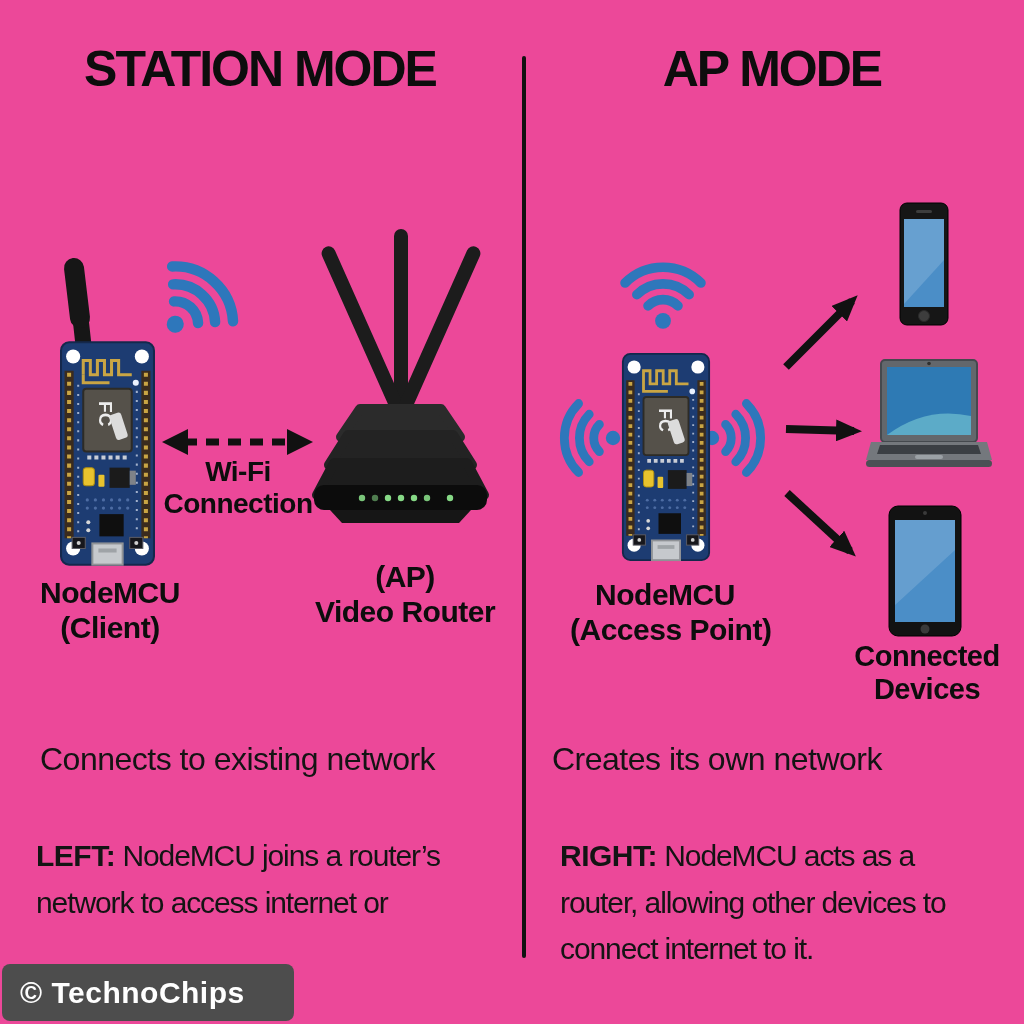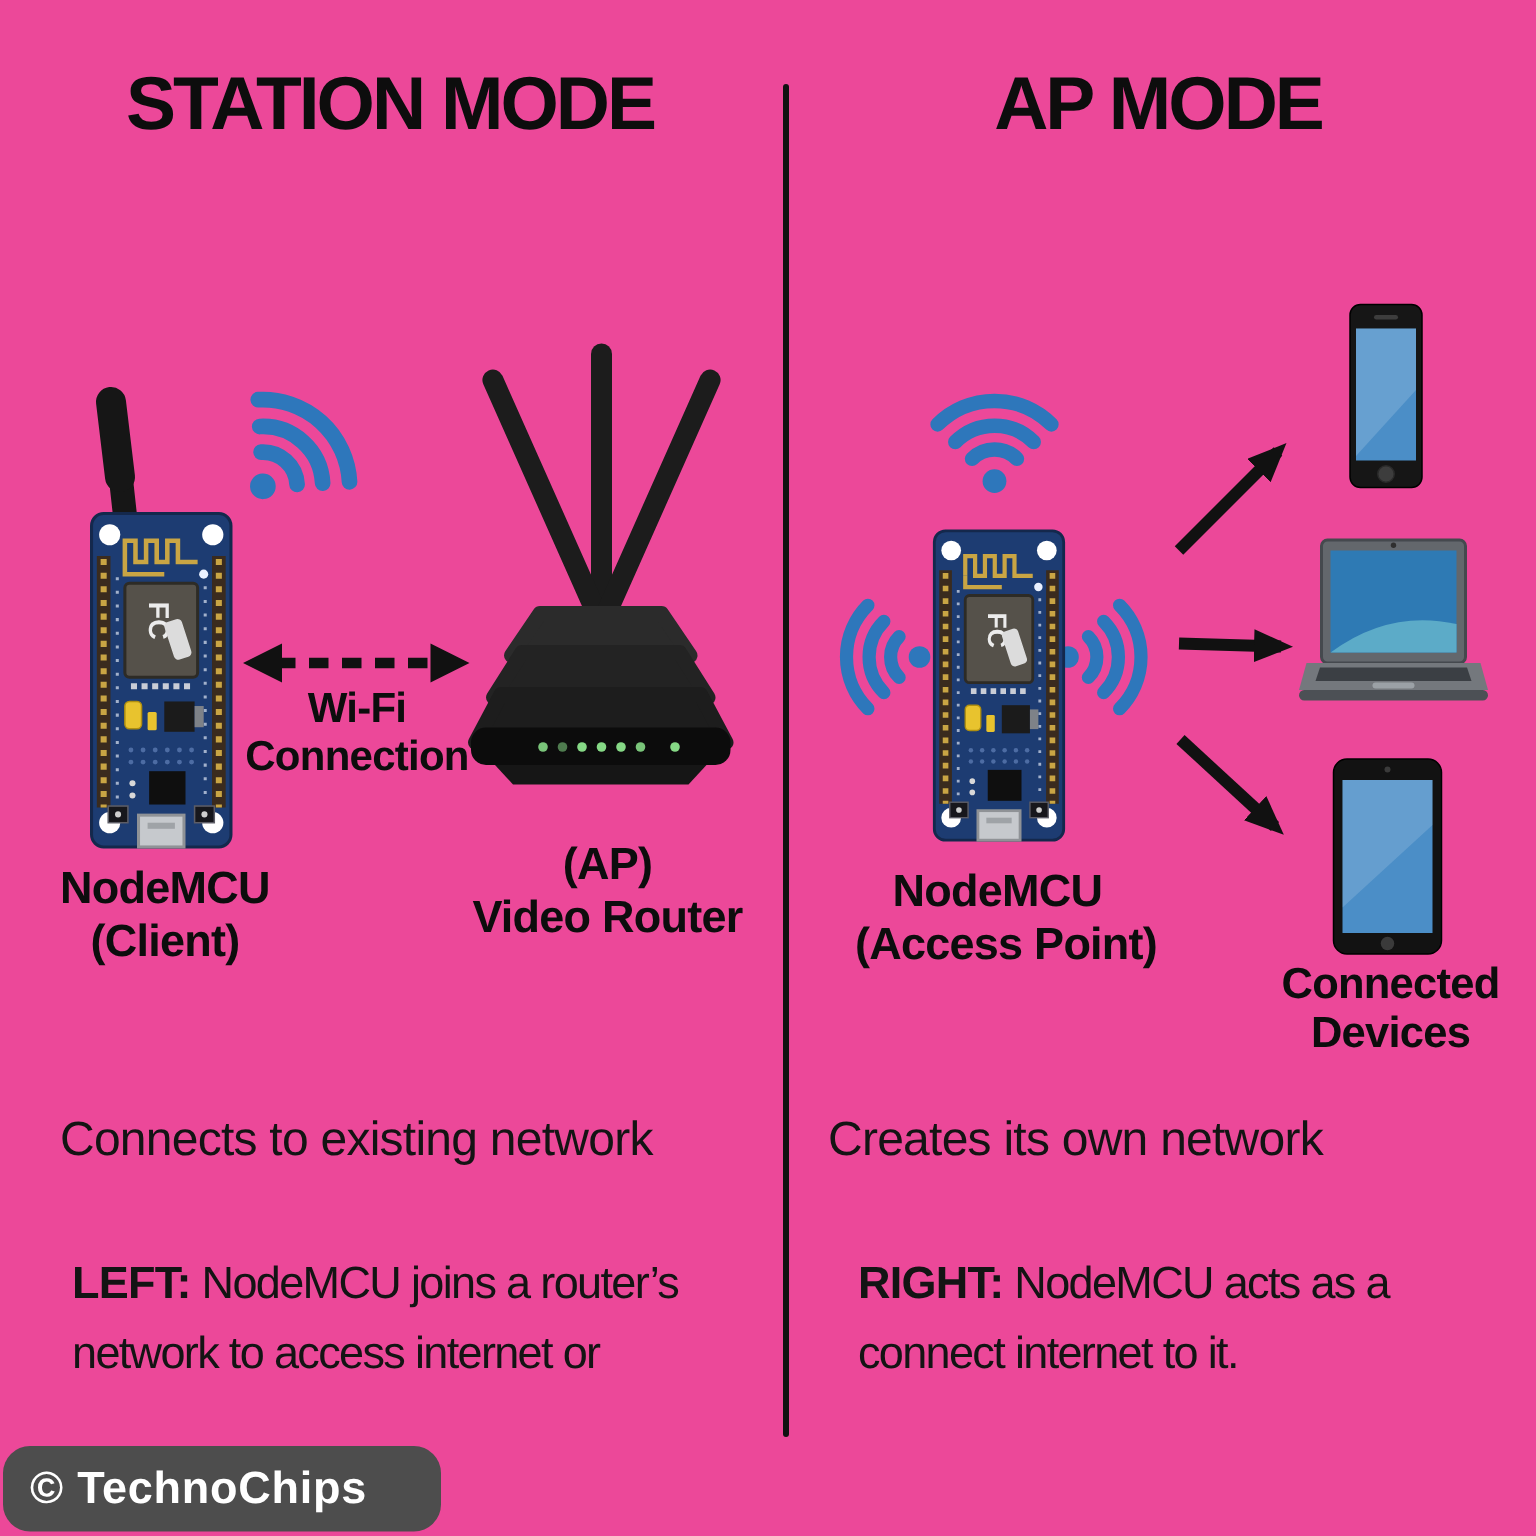--- a/index.html
+++ b/index.html
@@ -16,26 +16,26 @@
   .label div{white-space:nowrap;}
   #client-label{left:23px;top:576px;width:174px;}
   #router-label{left:312px;top:560px;width:186px;}
   #ap-nodemcu-label{left:570px;top:578px;width:190px;}
   #connected-label{left:852px;top:640px;width:150px;font-size:29px;}
   #wifi-conn-label{left:158px;top:456px;width:160px;font-size:28px;}
   .summary{position:absolute;font-size:32px;letter-spacing:-0.5px;text-align:left;white-space:nowrap;color:#141414;}
   #station-summary{left:40px;top:741px;width:446px;}
   #ap-summary{left:552px;top:741px;width:446px;}
   .desc{position:absolute;font-size:30px;line-height:1.55;letter-spacing:-1.1px;color:#141414;}
-  .desc div{white-space:nowrap;margin-left:12px;}
+  .desc div{white-space:nowrap;}
   .desc b{letter-spacing:-0.5px;}
   #station-desc{left:36px;top:833px;width:486px;}
   #ap-desc{left:560px;top:833px;width:462px;}
   #watermark{position:absolute;left:2px;top:964px;width:292px;height:57px;background:var(--watermark-bg,#4d4d4d);
-             border-radius:18px;color:#fff;font-weight:bold;font-size:30px;letter-spacing:0.5px;
+             border-radius:8px;color:#fff;font-weight:bold;font-size:30px;letter-spacing:0.5px;
              display:flex;align-items:center;padding-left:18px;box-sizing:border-box;}
   .wifi-diag{transform:rotate(42deg);}
   .wifi-left{transform:rotate(-90deg);}
   .wifi-right{transform:rotate(90deg);}
   svg{display:block;}
 </style>
 </head>
 <body>
 
 <div id="canvas">
@@ -278,20 +278,21 @@
   </div>
   <div class="label" id="connected-label">
     <div>Connected</div>
     <div>Devices</div>
   </div>
 
   <div class="summary" id="ap-summary">Creates its own network</div>
 
   <div class="desc" id="ap-desc">
     <div><b>RIGHT:</b><span> NodeMCU acts as a</span></div>
+    <div>router, allowing other devices to</div>
     <div>connect internet to it.</div>
   </div>
 
   <div id="watermark">
     <span>© TechnoChips</span>
   </div>
 
 </div>
 
 </body></html>

